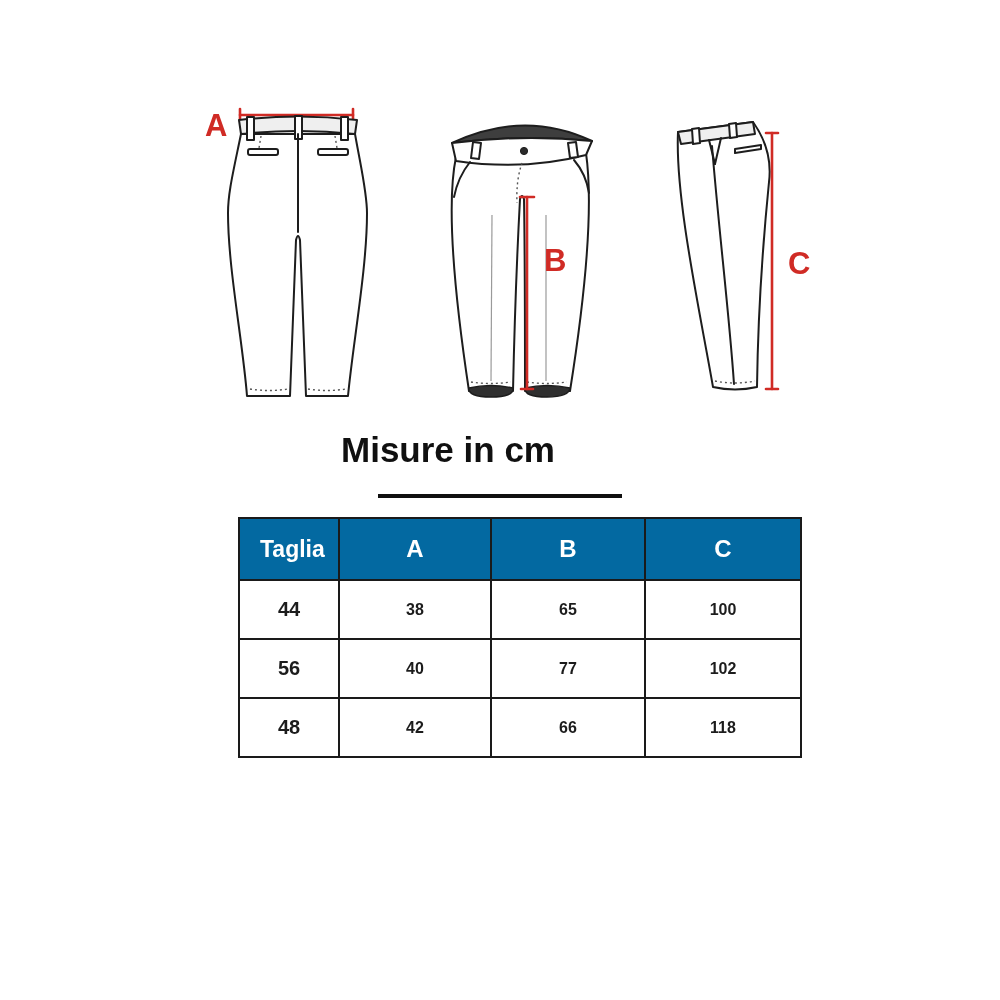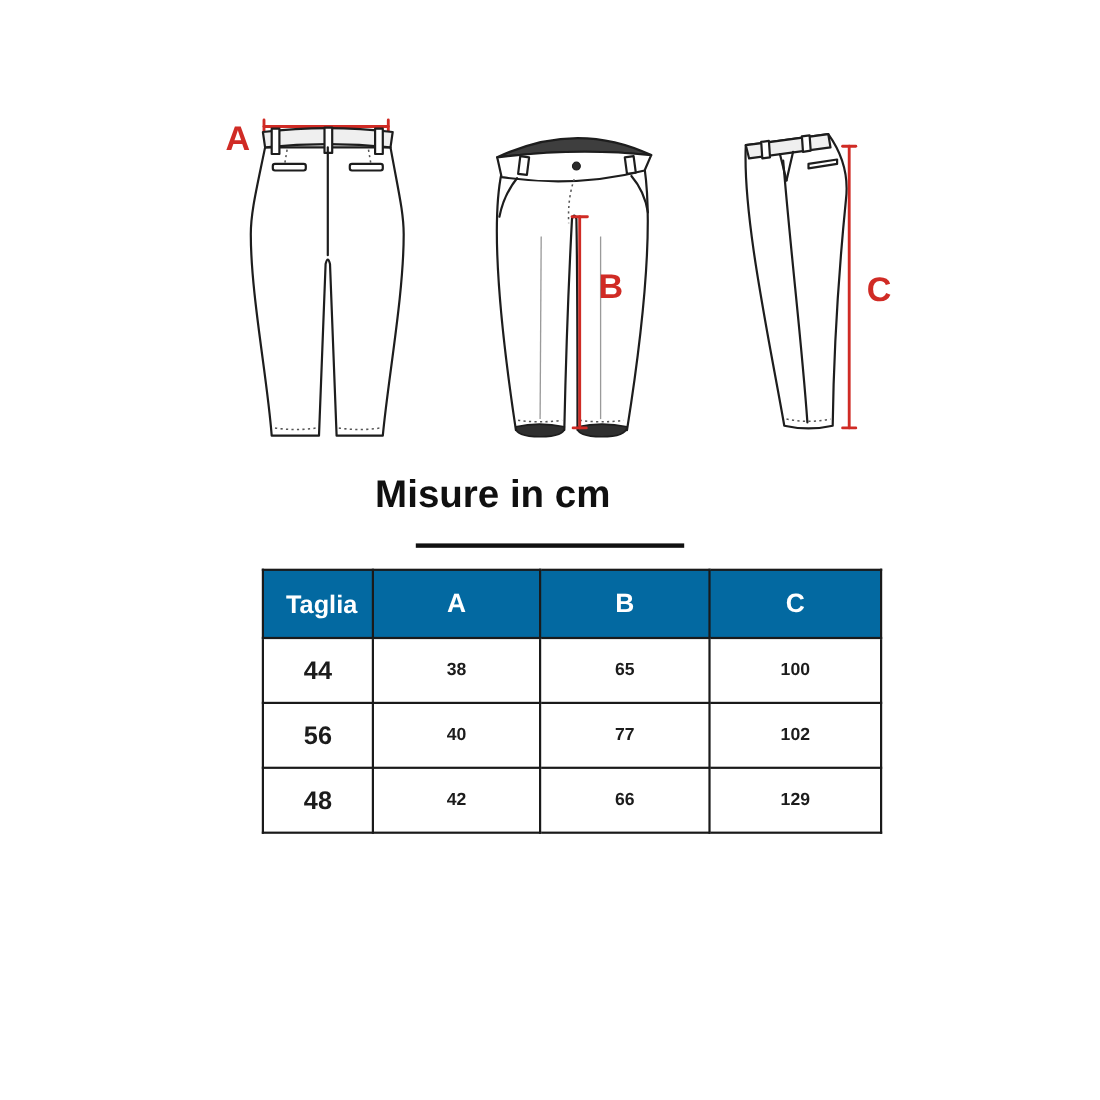--- a/index.html
+++ b/index.html
@@ -31,21 +31,21 @@
     position:absolute;left:238px;top:517px;width:562px;
     border-collapse:collapse;table-layout:fixed;
     font-family:"Liberation Sans",sans-serif;
   }
   table.size-table th,table.size-table td{border:2px solid #1a1a1a;text-align:center;padding:0;}
   table.size-table thead th{
     background:#0369a1;color:#ffffff;height:60px;font-size:24px;font-weight:bold;
   }
   table.size-table thead th.th-left{text-align:left;padding-left:20px;font-size:23px;}
   table.size-table tbody td{height:57px;background:#ffffff;color:#1c1c1c;font-size:16px;font-weight:bold;}
-  table.size-table tbody td.size-cell{font-size:23px;}
+  table.size-table tbody td.size-cell{font-size:20px;}
 </style>
 </head>
 <body>
 
 <div class="canvas">
 
   <div class="diagram" style="left:195px;top:98px;">
     <svg width="180" height="312" viewBox="0 0 180 312">
       <g>
         <line class="measure" style="stroke:#d02b25" x1="45" y1="17" x2="158" y2="17"></line>
@@ -177,18 +177,18 @@
       <tr>
         <td class="size-cell">56</td>
         <td>40</td>
         <td>77</td>
         <td>102</td>
       </tr>
       <tr>
         <td class="size-cell">48</td>
         <td>42</td>
         <td>66</td>
-        <td>129</td>
+        <td>118</td>
       </tr>
     </tbody>
   </table>
 
 </div>
 
 </body></html>

